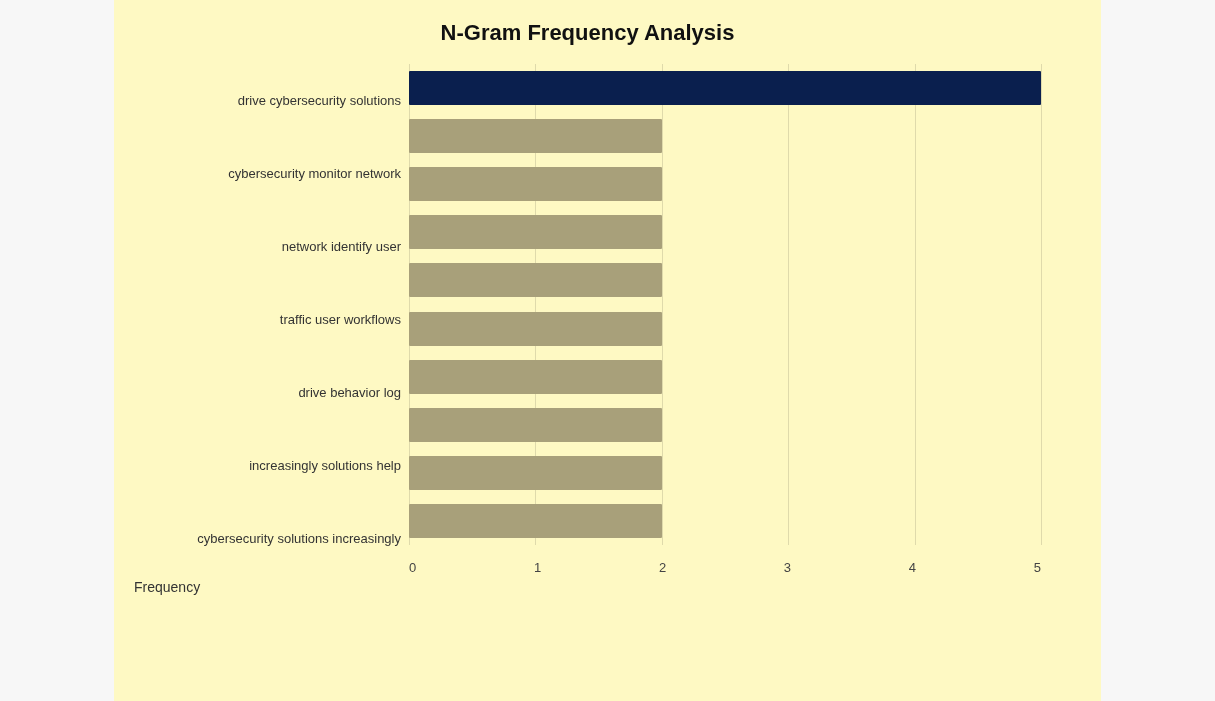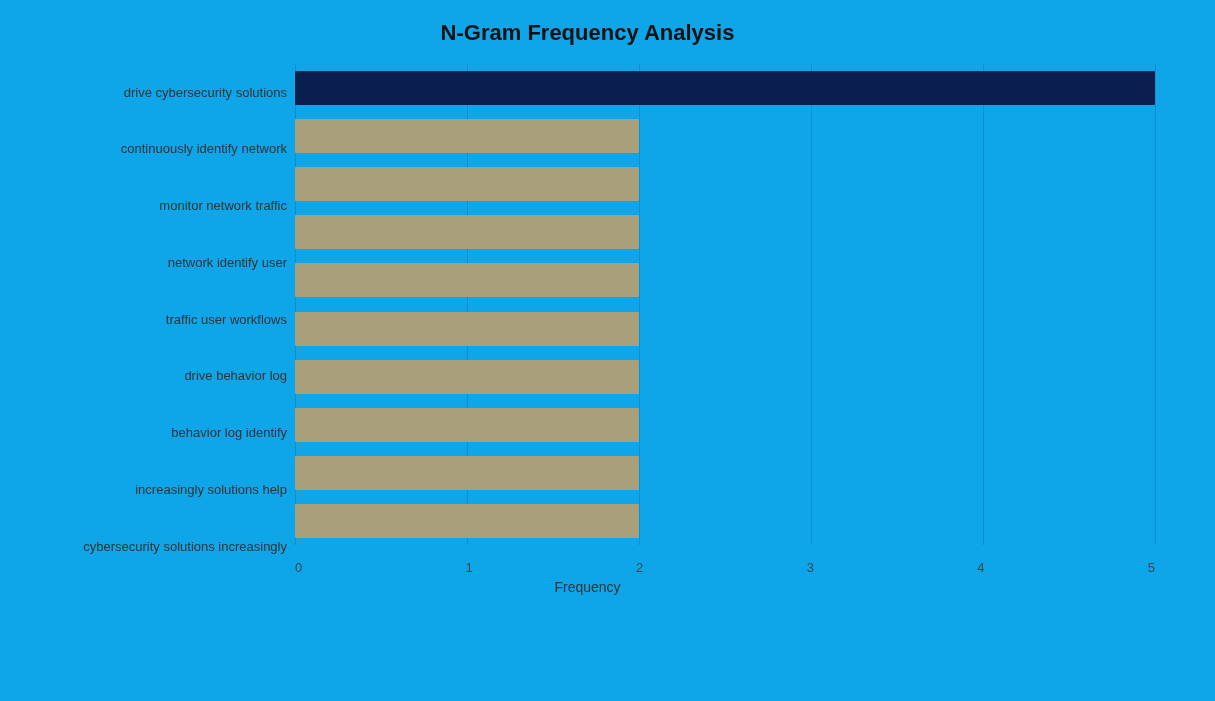--- a/index.html
+++ b/index.html
@@ -6,23 +6,23 @@
     body {
       font-family: Arial, sans-serif;
       background: #f7f7f7;
       width: 1215px;
       height: 701px;
       display: flex;
       align-items: center;
       justify-content: center;
     }
     .chart-container {
-      width: 1215px;
+      width: 987px;
       height: 701px;
-      background: #0ea5e9;
+      background: #fef9c3;
       position: relative;
       padding: 20px 60px 80px 20px;
     }
     .chart-title {
       text-align: center;
       font-size: 22px;
       font-weight: bold;
       margin-bottom: 18px;
       color: #111;
     }
@@ -62,46 +62,44 @@
       width: 100%;
       justify-content: space-between;
       padding-top: 4px;
     }
     .x-tick {
       font-size: 13px;
       color: #444;
       text-align: center;
     }
     .x-axis-label {
-      text-align: center;
+      text-align: left;
       font-size: 14px;
       color: #333;
       margin-top: 4px;
     }
     .plot-with-grid {
       flex: 1;
       position: relative;
     }
   </style>
 </head>
 <body>
 
 <div class="chart-container">
   <div class="chart-title">N-Gram Frequency Analysis</div>
 
   <div style="display:flex; width:100%; height: calc(100% - 90px);">
 
     <div class="y-axis-labels" id="y-labels">
     <div class="y-label">drive cybersecurity solutions</div>
-        <div class="y-label">continuously identify network</div>
-        <div class="y-label">monitor network traffic</div>
+        <div class="y-label">cybersecurity monitor network</div>
         <div class="y-label">network identify user</div>
         <div class="y-label">traffic user workflows</div>
         <div class="y-label">drive behavior log</div>
-        <div class="y-label">behavior log identify</div>
         <div class="y-label">increasingly solutions help</div>
         <div class="y-label">cybersecurity solutions increasingly</div>
       </div>
 
     <div class="plot-area">
       <div class="plot-with-grid" id="plot-with-grid" style="position: relative; flex: 1 1 0%;">
 
       <div style="position: absolute; inset: 0px; display: flex; flex-direction: column; justify-content: space-around; z-index: 2;">
             <div class="bar-row" style="display: flex; align-items: center; height: 100%;">
               <div style="height: 34px; width: 100%; background: rgb(10, 31, 78); border-radius: 1px;"></div>

